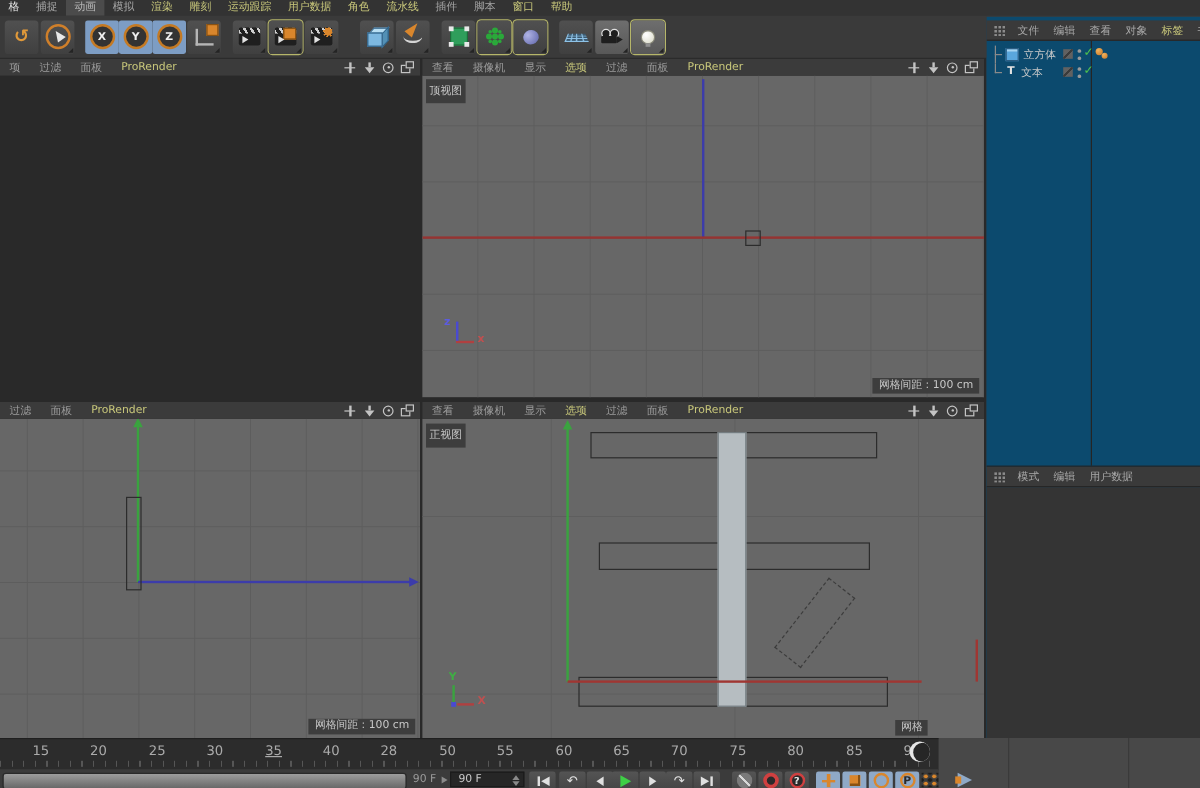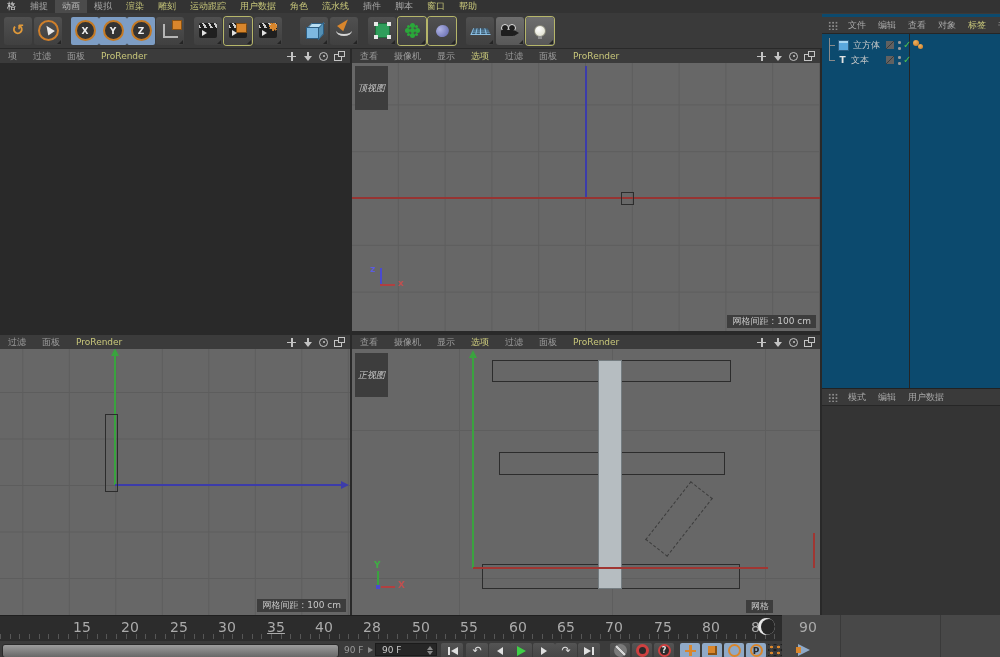--- a/index.html
+++ b/index.html
@@ -80,21 +80,21 @@
   .ni-pan::before{content:"";position:absolute;left:5px;top:1px;width:1.6px;height:9px;background:#c4c4c4;}
   .ni-pan::after{content:"";position:absolute;left:1px;top:5px;width:9px;height:1.6px;background:#c4c4c4;}
   .ni-zoom::before{content:"";position:absolute;left:4.5px;top:1px;width:2px;height:4px;background:#c4c4c4;}
   .ni-zoom::after{content:"";position:absolute;left:1.5px;top:5px;border-left:4px solid transparent;
         border-right:4px solid transparent;border-top:5px solid #c4c4c4;}
   .ni-rot::before{content:"";position:absolute;left:1px;top:1px;width:7px;height:7px;border:1.6px solid #c4c4c4;border-radius:50%;}
   .ni-rot::after{content:"";position:absolute;left:4.5px;top:4.5px;width:2px;height:2px;background:#c4c4c4;border-radius:50%;}
   .ni-max::before{content:"";position:absolute;left:0;top:3px;width:6px;height:5px;border:1.5px solid #c4c4c4;}
   .ni-max::after{content:"";position:absolute;left:4px;top:0;width:5px;height:4px;border:1.5px solid #c4c4c4;background:#3b3b3b;}
   .vpc{position:absolute;overflow:hidden;}
-  .vlabel{position:absolute;background:#3d3d3d;color:#c8c8c8;padding:16px 3px;line-height:12px;z-index:4;font-style:italic;}
+  .vlabel{position:absolute;background:#3d3d3d;color:#c8c8c8;padding:4px 3px;line-height:12px;z-index:4;}
   .gridlabel{position:absolute;background:#3d3d3d;color:#c8c8c8;line-height:13px;padding:0 5px;z-index:4;white-space:nowrap;}
   .ln{position:absolute;}
   .outl{position:absolute;border:1.5px solid #2c2c2c;}
   .grid-ortho{background-color:#676767;}
 
   
   .gz{position:absolute;z-index:3;}
   .gz .gzl{position:absolute;font-size:9px;font-weight:bold;line-height:9px;}
 
   
@@ -116,21 +116,21 @@
   .vis-sq{left:64px;top:3px;width:8px;height:8px;background:#616161;
         background-image:linear-gradient(135deg,transparent 44%,#3b3b3b 44%,#3b3b3b 56%,transparent 56%);}
   .vis-dots{left:76px;top:3px;width:3px;height:9px;}
   .vis-dots::before,.vis-dots::after{content:"";position:absolute;left:0;width:2.6px;height:2.6px;border-radius:50%;background:#9a9a9a;}
   .vis-dots::before{top:0;} .vis-dots::after{bottom:0;}
   .chk{left:81px;top:1px;color:#4ec24e;font-size:10px;font-weight:bold;}
   .tagdot{border-radius:50%;background:radial-gradient(circle at 35% 30%,#f0b25e,#c87622);}
 
   
   .ruler{position:absolute;left:0;top:615px;width:782px;height:26px;background:#2c2c2c;border-top:1px solid #1f1f1f;z-index:22;}
-  .tick{position:absolute;top:3px;transform:translateX(-50%);color:#ababab;font-size:14px;margin-left:48px;}
+  .tick{position:absolute;top:3px;transform:translateX(-50%);color:#ababab;font-size:11px;}
   .tickmarks{position:absolute;left:0;bottom:3px;width:100%;height:5px;
         background:repeating-linear-gradient(90deg,#565656 0 1px,transparent 1px 9.68px);}
   .ball{position:absolute;left:758px;top:618px;width:17px;height:17px;border-radius:50%;background:#e6e6e6;overflow:hidden;z-index:23;}
   .ball::after{content:"";position:absolute;left:3px;top:1px;width:16px;height:16px;border-radius:50%;background:#262626;}
   .transport{position:absolute;left:0;top:641px;width:782px;height:16px;background:#3b3b3b;z-index:22;}
   .scrub{position:absolute;left:2px;top:3px;width:335px;height:12px;border-radius:3px;
         background:linear-gradient(#9d9d9d,#676767);border:1px solid #2a2a2a;}
   .scrublab{position:absolute;left:344px;top:4px;color:#9a9a9a;}
   .scrubarr{position:absolute;left:368px;top:6px;border-top:3px solid transparent;border-bottom:3px solid transparent;border-left:5px solid #8a8a8a;}
   .ffield{position:absolute;left:375px;top:2px;width:62px;height:13px;background:#262626;border:1px solid #1b1b1b;

